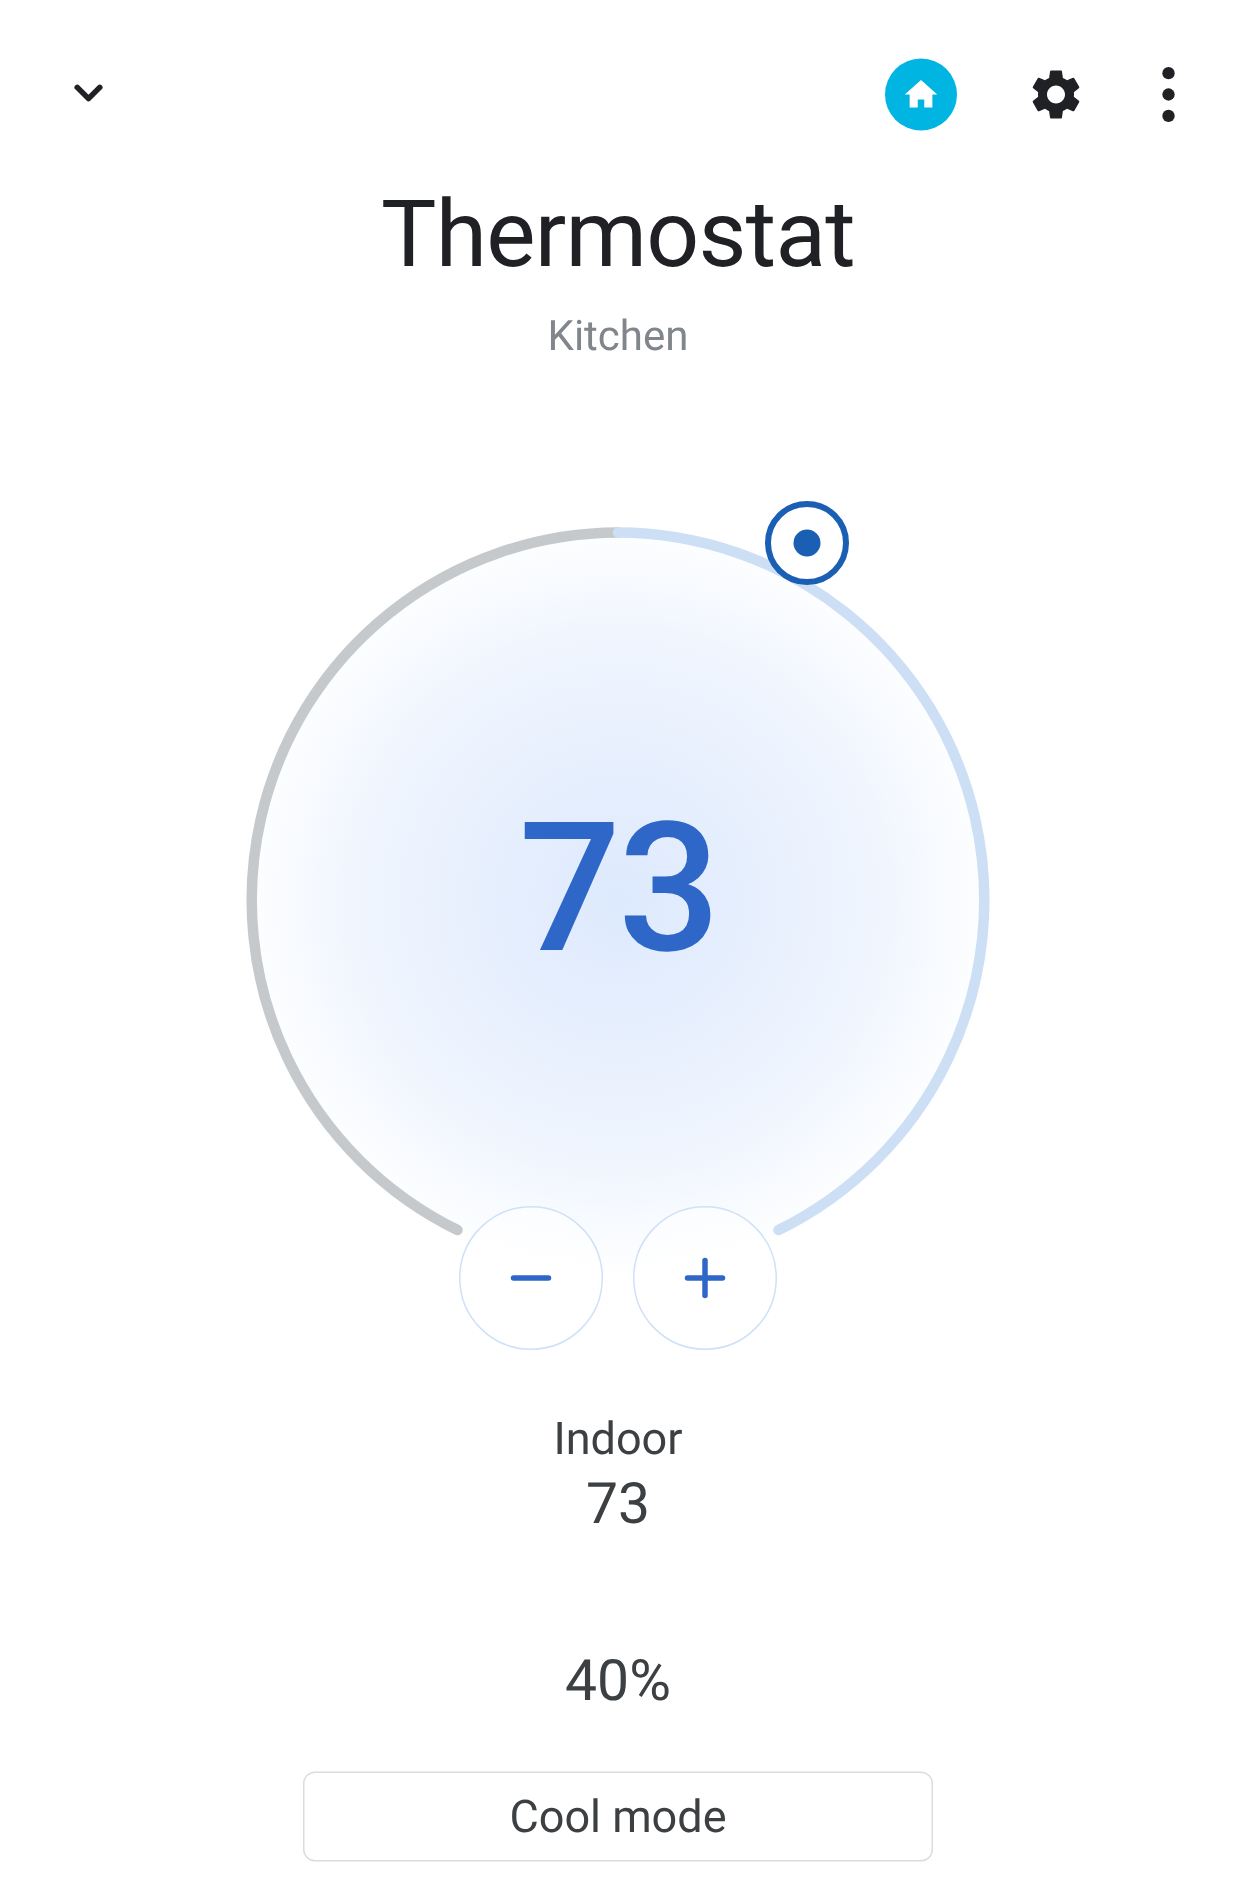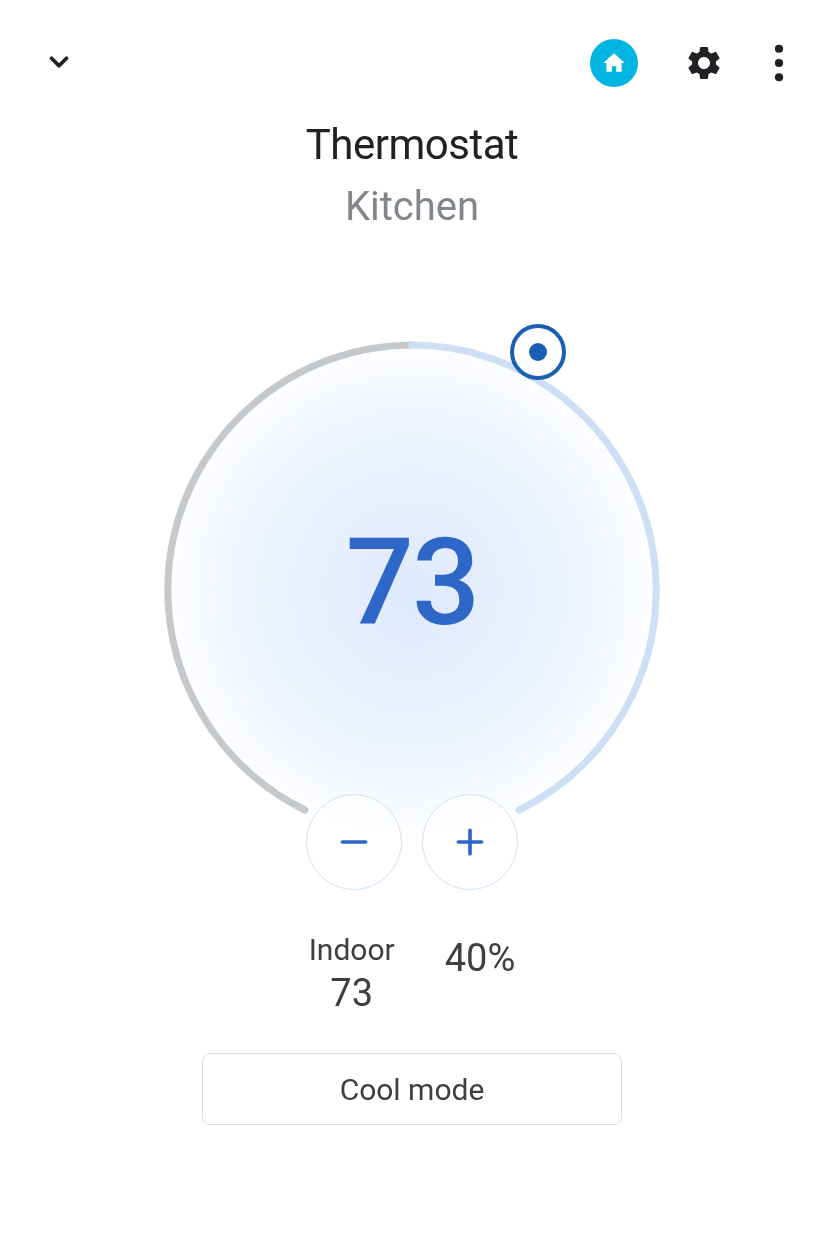--- a/index.html
+++ b/index.html
@@ -56,27 +56,27 @@
       padding: 4px;
       display: flex;
       align-items: center;
       justify-content: center;
     }
     .title-section {
       text-align: center;
       margin-top: 30px;
     }
     .page-title {
-      font-size: 42px;
+      font-size: 62px;
       font-weight: 400;
       color: #202124;
       letter-spacing: -0.5px;
     }
     .room-name {
-      font-size: 40px;
+      font-size: 28px;
       font-weight: 400;
       color: #80868b;
       margin-top: 14px;
     }
     .dial-container {
       position: relative;
       width: 560px;
       height: 560px;
       margin: 80px auto 0;
     }
@@ -142,42 +142,43 @@
       background: rgba(255,255,255,0.6);
       border: 1.5px solid #cfe1f7;
       cursor: pointer;
       display: flex;
       align-items: center;
       justify-content: center;
     }
     .stats-row {
       display: flex;
       justify-content: center;
-      gap: 50px;
+      gap: 70px;
       margin-top: 62px;
+      flex-direction: column;
     }
     .stat {
       text-align: center;
     }
     .stat-label {
       font-size: 30px;
       color: #3c4043;
       font-weight: 400;
     }
     .stat-value {
       font-size: 38px;
       color: #3c4043;
       font-weight: 400;
       margin-top: 4px;
     }
     .mode-button {
       display: block;
       margin: 38px auto 0;
       width: 420px;
-      height: 72px;
+      height: 60px;
       border: 1.5px solid #dadce0;
       border-radius: 8px;
       background: #fff;
       font-size: 30px;
       color: #3c4043;
       cursor: pointer;
       font-family: inherit;
     }
   </style>
 </head>

